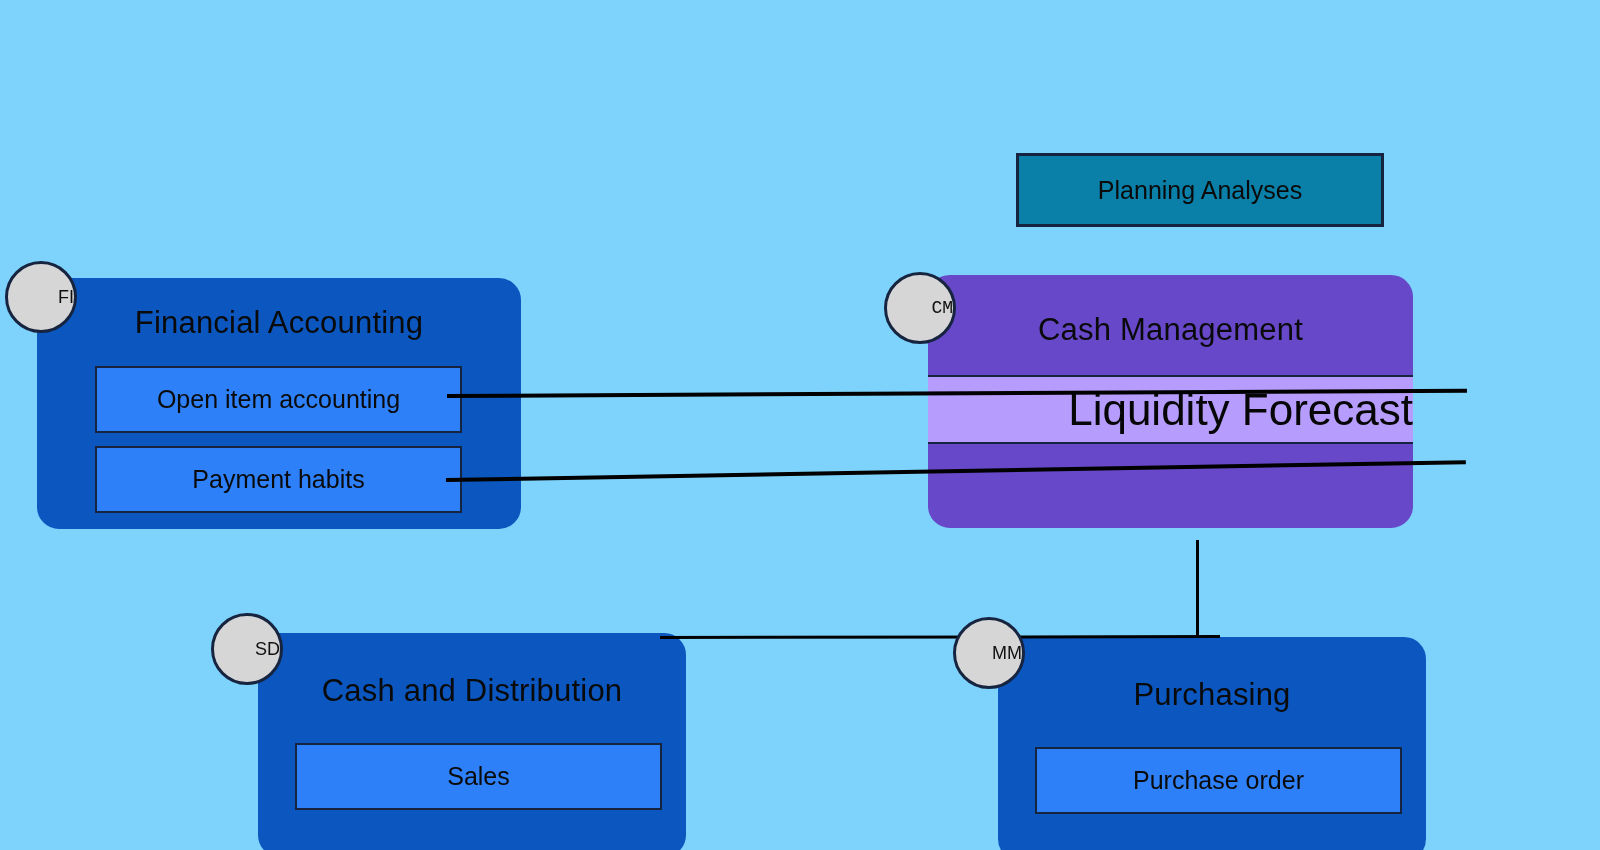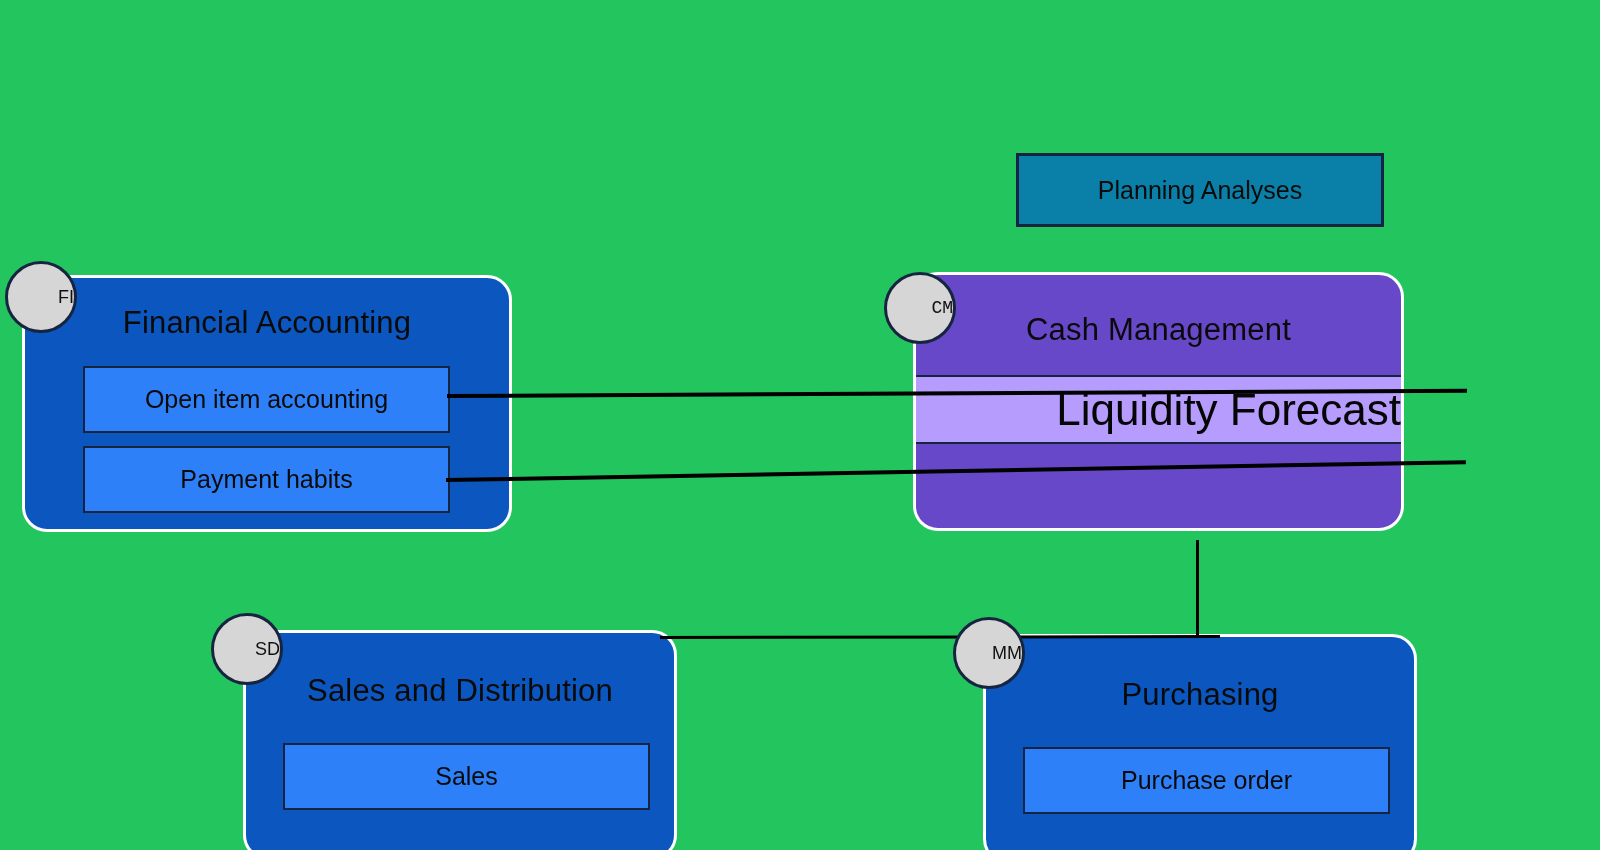--- a/index.html
+++ b/index.html
@@ -11,28 +11,29 @@
   body {
     font-family: "Liberation Sans", sans-serif;
     width: 1600px;
     height: 850px;
     overflow: hidden;
   }
   #canvas {
     position: relative;
     width: 1600px;
     height: 850px;
-    background: #22c55e;
+    background: #7dd3fc;
   }
   .module-card {
     position: absolute;
     box-sizing: border-box;
-    border: 3px solid #ffffff;
+    border: 3px solid #7dd3fc;
     border-radius: 25px;
     overflow: hidden;
+    margin-left: 12px;
   }
   .module-title {
     position: absolute;
     left: 0;
     right: 0;
     text-align: center;
     color: #0a0a0a;
     font-size: 31px;
     font-weight: 400;
     letter-spacing: 0.2px;
@@ -135,21 +136,21 @@
     <div class="band" style="top:100px; height:69px; background:#b69cfc;">
       <span>Liquidity Forecast</span>
     </div>
   </div>
 
   <div class="badge" style="left:884px; top:272px; width:72px; height:72px;font-family:Liberation Mono, monospace;">
     <span>CM</span>
   </div>
 
   <div class="module-card" style="left:243px; top:630px; width:434px; height:230px; background:#0b57bf;">
-    <div class="module-title" style="top:40px;">Sales and Distribution</div>
+    <div class="module-title" style="top:40px;">Cash and Distribution</div>
     <div class="sub-box" style="left:37px; top:110px; width:367px; height:67px; background:#2e80f8;">
       <span>Sales</span>
     </div>
   </div>
 
   <div class="badge" style="left:211px; top:613px; width:72px; height:72px;">
     <span>SD</span>
   </div>
 
   <div class="module-card" style="left:983px; top:634px; width:434px; height:230px; background:#0b57bf;">

